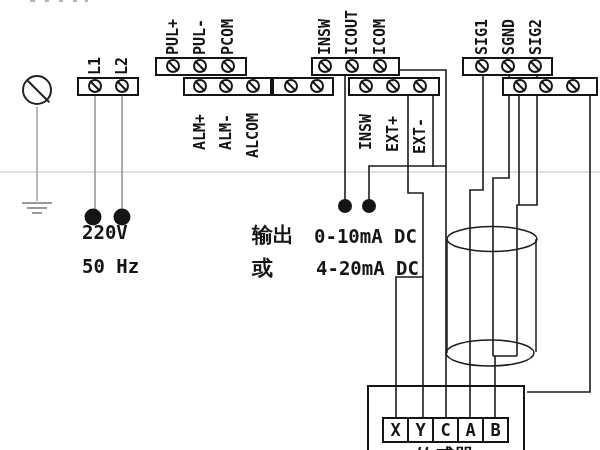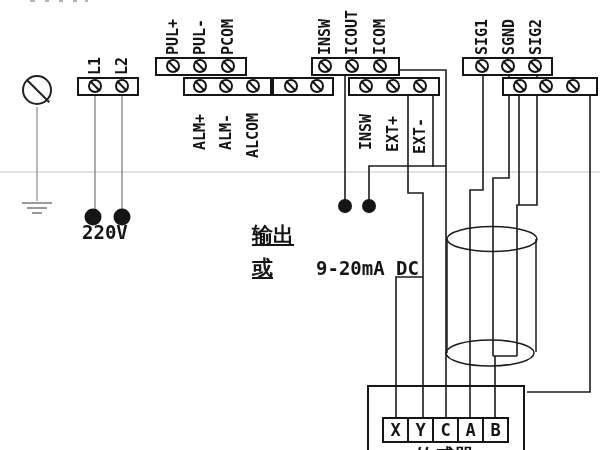--- a/index.html
+++ b/index.html
@@ -11,21 +11,21 @@
   .screw{position:absolute;top:0px;width:10px;height:10px;border:2px solid #151515;border-radius:50%;background:#fff;}
   .screw::after{content:"";position:absolute;left:-2px;top:4px;width:14px;height:2px;background:#151515;transform:rotate(45deg);}
   
   .gscrew{position:absolute;left:22px;top:75px;width:26px;height:26px;border:2px solid #222;border-radius:50%;background:#fff;z-index:2;}
   .gscrew::after{content:"";position:absolute;left:-2px;top:13px;width:32px;height:2px;background:#222;transform:rotate(45deg);}
   
   .vlabel{position:absolute;transform:rotate(-90deg);transform-origin:0 0;
           font:600 15px "DejaVu Sans Mono",monospace;line-height:15px;white-space:nowrap;z-index:3;}
   .txt{position:absolute;z-index:3;white-space:nowrap;}
   .mono19{font:600 19px "DejaVu Sans Mono",monospace;}
-  .cjk{font:600 21px "DejaVu Sans","Liberation Sans",sans-serif;text-decoration:underline;}
+  .cjk{font:600 21px "DejaVu Sans","Liberation Sans",sans-serif;}
   
   .sensorbox{position:absolute;left:367px;top:385px;width:154px;height:70px;border:2px solid #151515;z-index:2;background:transparent;}
   .cell{position:absolute;top:417px;width:23px;height:22px;border:2px solid #151515;background:#fff;z-index:3;
         display:flex;align-items:center;justify-content:center;font:600 17px "DejaVu Sans Mono",monospace;}
   .caption{position:absolute;left:367px;top:443px;width:154px;text-align:center;z-index:2;
            font:600 20px "DejaVu Sans","Liberation Sans",sans-serif;}
 </style>
 </head>
 <body>
 
@@ -132,24 +132,26 @@
   <span class="vlabel" style="left:502px;top:55px">SGND</span>
   <span class="vlabel" style="left:529px;top:55px">SIG2</span>
 
   <div class="tblock" style="left:502px;top:77px;width:92px;">
     <div class="screw" style="left:9px"></div>
     <div class="screw" style="left:35px"></div>
     <div class="screw" style="left:62px"></div>
   </div>
 
   <span class="txt mono19" style="left:82px;top:221px">220V</span>
+  <span class="txt mono19" style="left:82px;top:255px">50 Hz</span>
 
   <span class="txt cjk" style="left:252px;top:221px">输出</span>
+  <span class="txt mono19" style="left:314px;top:225px">0-10mA DC</span>
   <span class="txt cjk" style="left:252px;top:254px">或</span>
-  <span class="txt mono19" style="left:316px;top:257px">9-20mA DC</span>
+  <span class="txt mono19" style="left:316px;top:257px">4-20mA DC</span>
 
   <div class="sensorbox"></div>
   <div class="cell" style="left:382px">X</div>
   <div class="cell" style="left:407px">Y</div>
   <div class="cell" style="left:432px">C</div>
   <div class="cell" style="left:457px">A</div>
   <div class="cell" style="left:482px">B</div>
   <div class="caption">传感器</div>
 
 </div>

